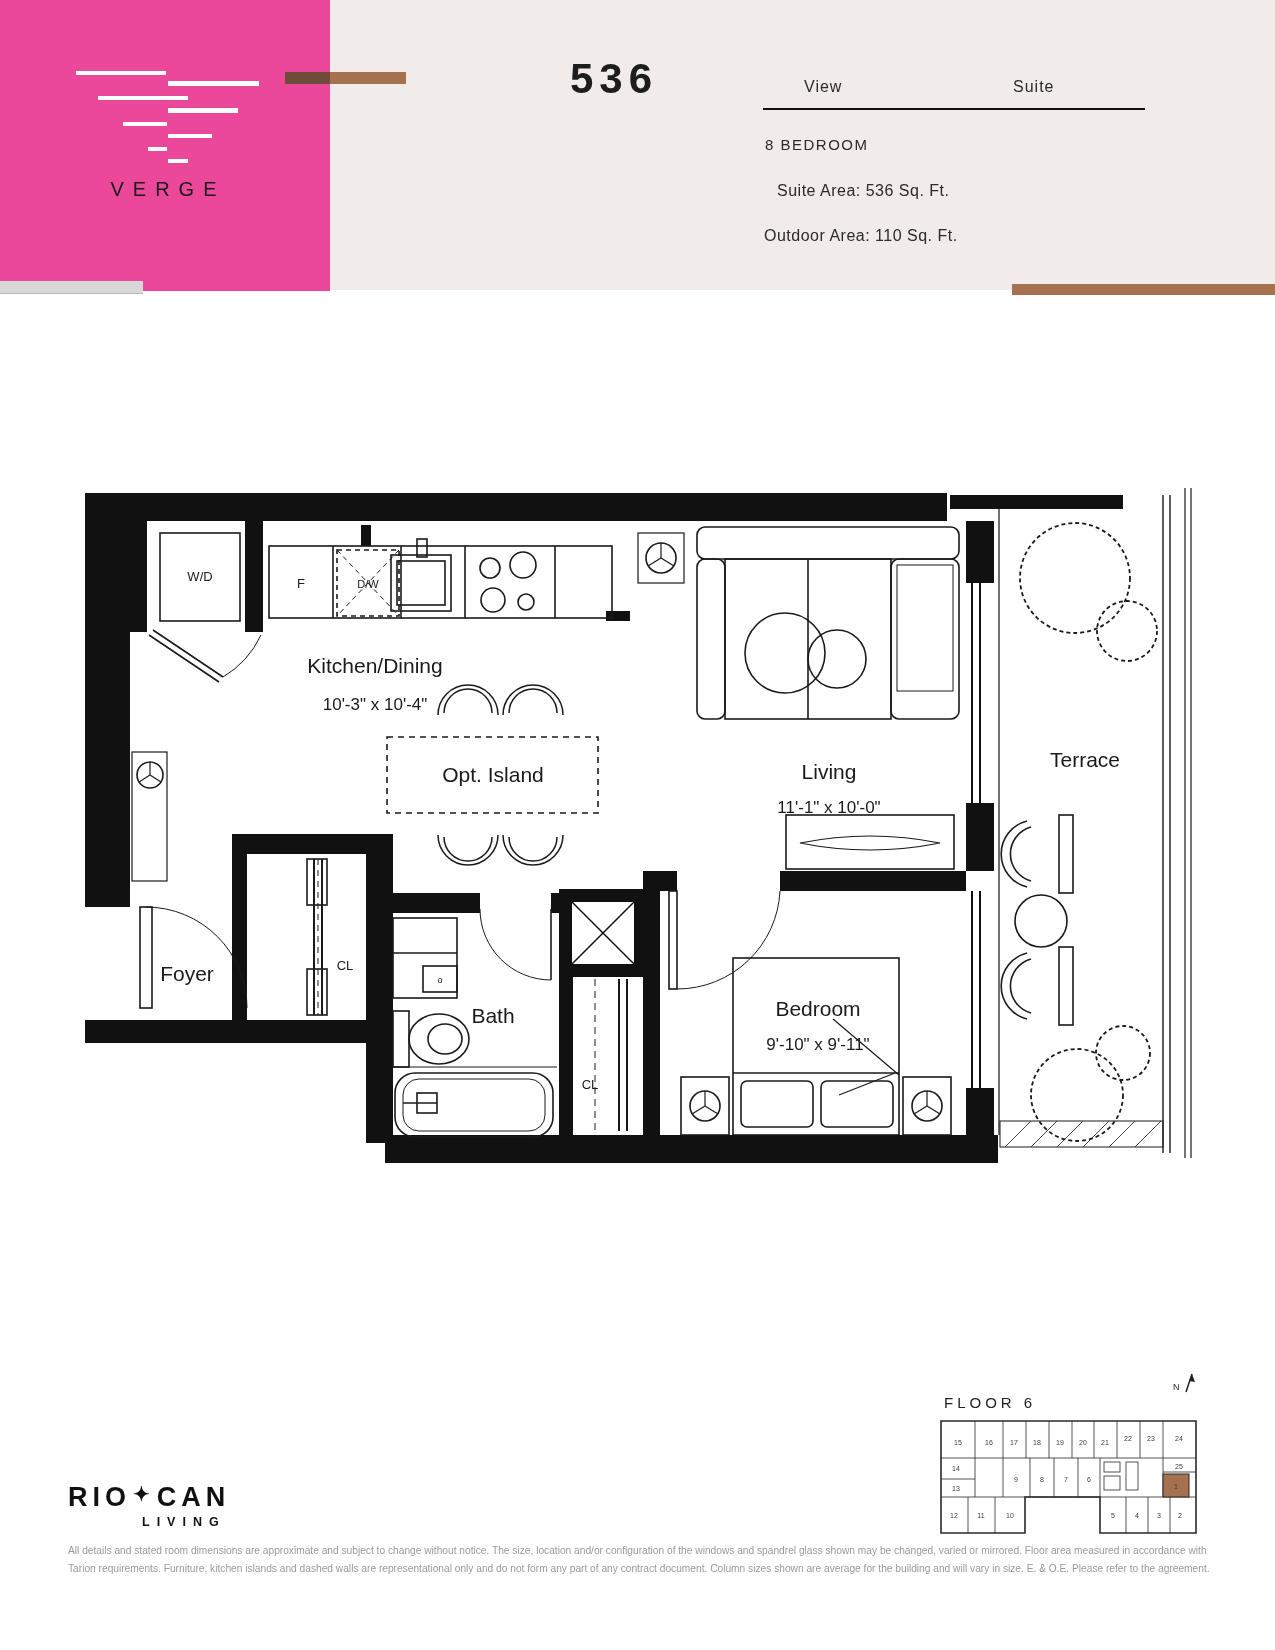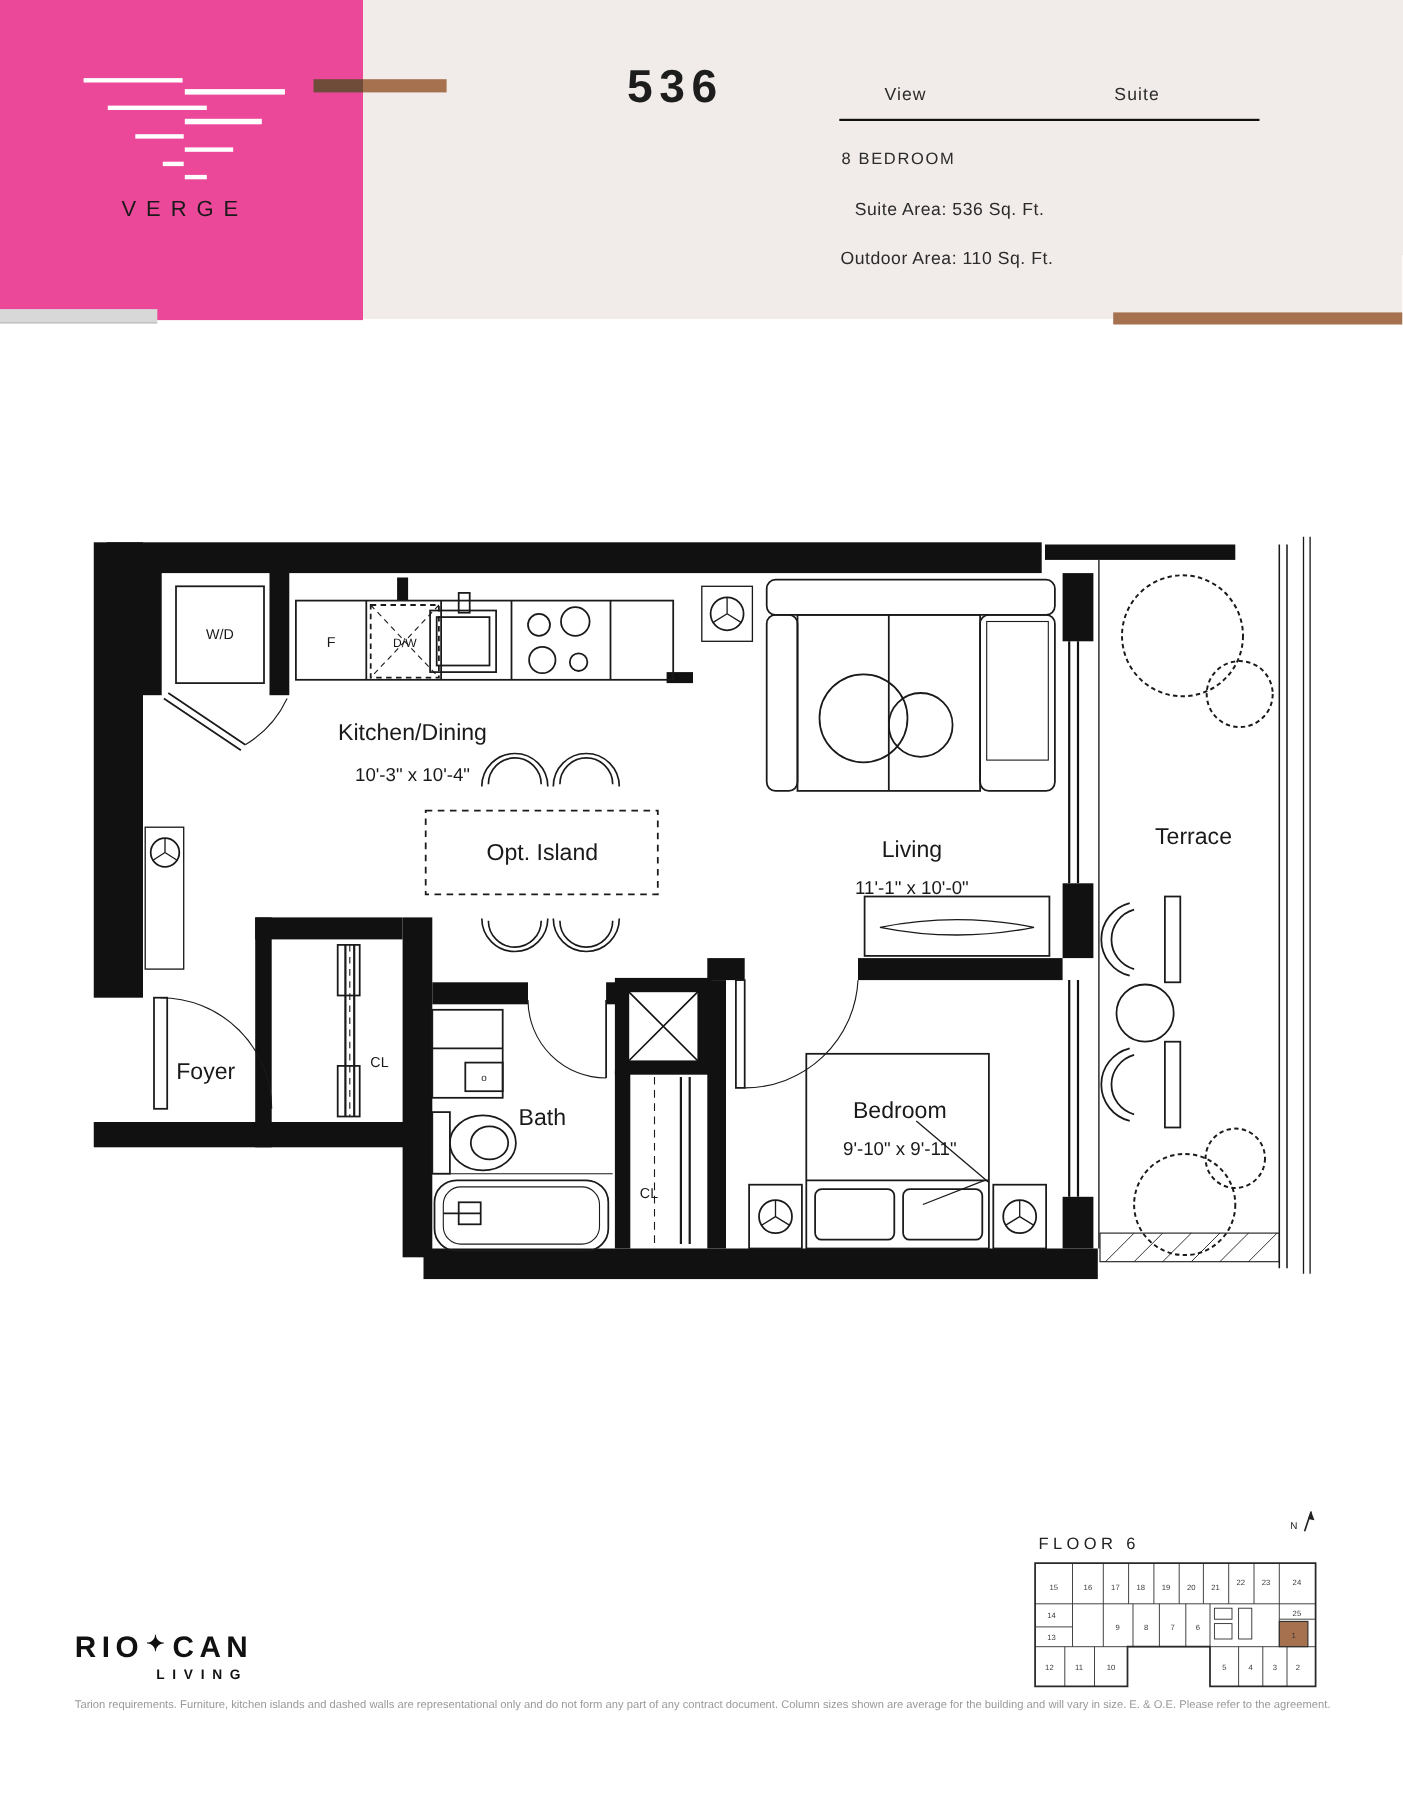--- a/index.html
+++ b/index.html
@@ -324,14 +324,15 @@
 <div class="abs riocan">
   <div class="l1">
     <span>RIO</span>
     <span class="dia">✦</span>
     <span>CAN</span>
   </div>
   <div class="l2">LIVING</div>
 </div>
 
 <div class="abs disc">
+  <div>All details and stated room dimensions are approximate and subject to change without notice. The size, location and/or configuration of the windows and spandrel glass shown may be changed, varied or mirrored. Floor area measured in accordance with</div>
   <div>Tarion requirements. Furniture, kitchen islands and dashed walls are representational only and do not form any part of any contract document. Column sizes shown are average for the building and will vary in size. E. &amp; O.E. Please refer to the agreement.</div>
 </div>
 
 </body></html>

